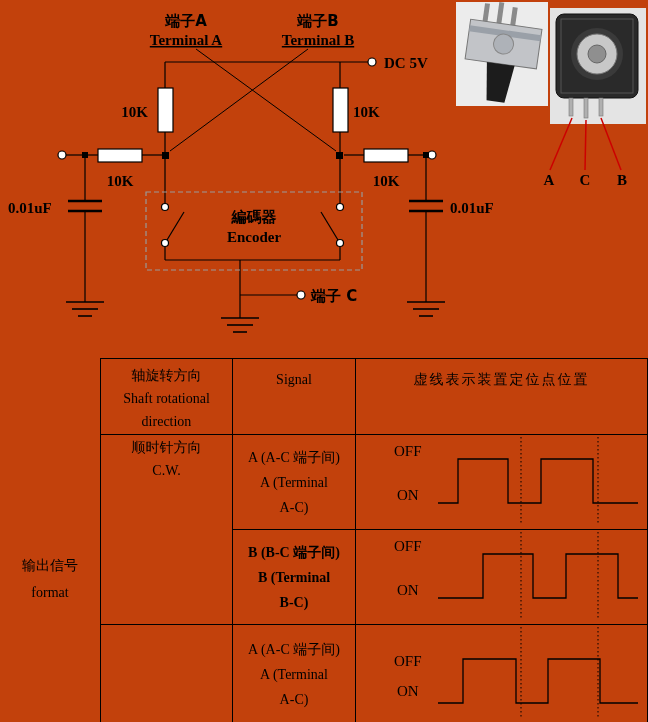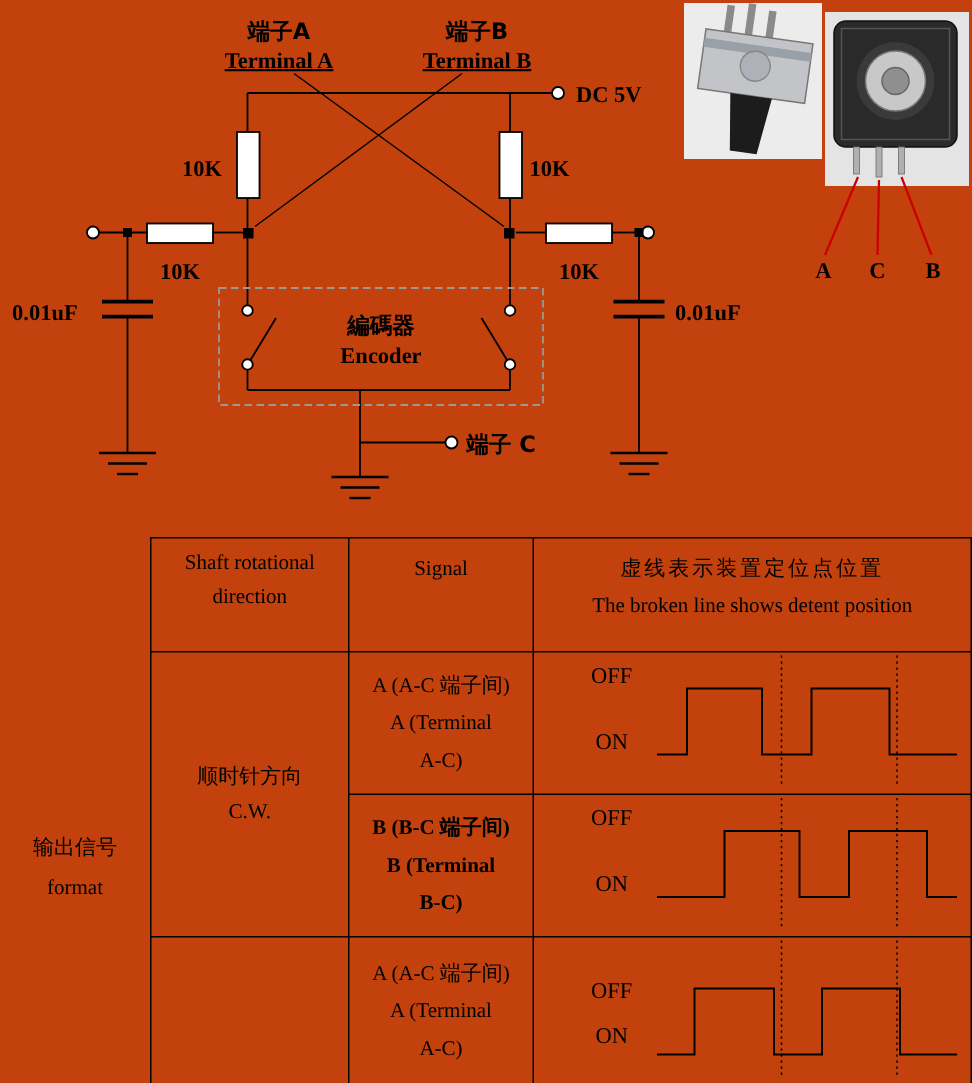--- a/index.html
+++ b/index.html
@@ -167,33 +167,33 @@
   
 
   
   <div class="cell" style="left:0; top:358px; width:100px; height:364px; padding-top:194px; line-height:27px;">
     <div class="cjk">输出信号</div>
     <div>format</div>
   </div>
 
   
   <div class="cell bt bl" style="left:100px; top:358px; width:132px; height:76px; padding-top:5px; line-height:23px;">
+    <div class="cjk">轴旋转方向</div>
     <div>Shaft rotational</div>
     <div>direction</div>
   </div>
   <div class="cell bt bl" style="left:232px; top:358px; width:123px; height:76px; padding-top:8px; line-height:26px;">
     <div>Signal</div>
   </div>
   <div class="cell bt bl br" style="left:355px; top:358px; width:293px; height:76px; padding-top:7px; line-height:26px;">
     <div class="cjk" style="letter-spacing:2px;text-align:center;">虚线表示装置定位点位置</div>
-    <div>The broken line shows detent position</div>
-  </div>
-
-  
-  <div class="cell bt bl" style="left:100px; top:434px; width:132px; height:190px; display:flex; flex-direction:column; justify-content:center; line-height:24px;">
+  </div>
+
+  
+  <div class="cell bt bl" style="left:100px; top:434px; width:132px; height:190px; display:flex; flex-direction:column; line-height:24px;">
     <div class="cjk">顺时针方向</div>
     <div>C.W.</div>
   </div>
   <div class="cell bt bl" style="left:100px; top:624px; width:132px; height:98px; padding-top:98px; line-height:24px;">
     <div class="cjk">逆时针方向</div>
   </div>
 
   
   <div class="cell bt bl" style="left:232px; top:434px; width:123px; height:95px; padding-top:10px; line-height:25px;">
     <div>A (A-C 端子间)</div>

